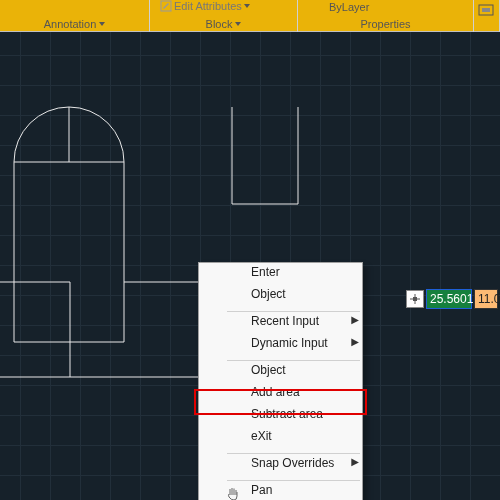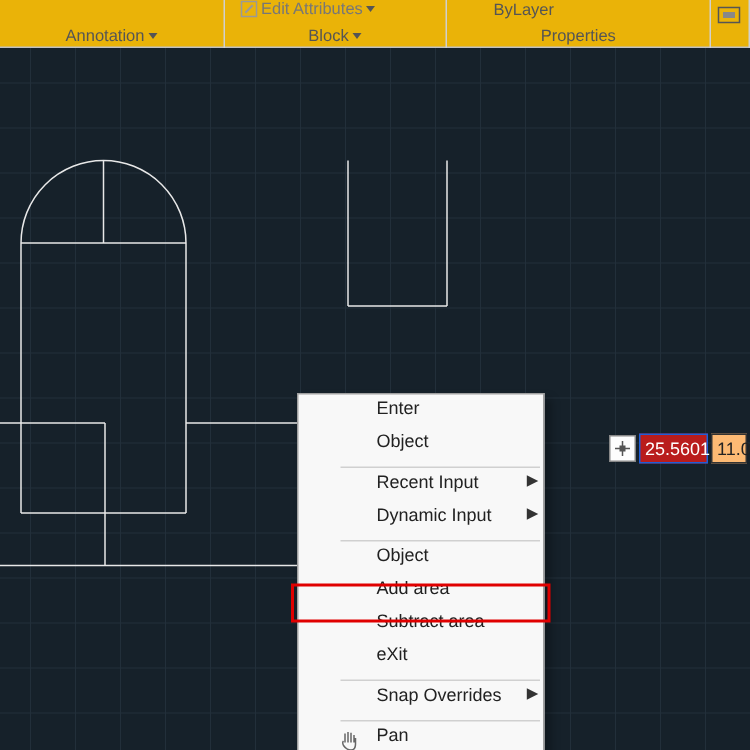--- a/index.html
+++ b/index.html
@@ -36,21 +36,21 @@
   .ctx .gutter { width:28px; height:22px; display:flex; align-items:center; justify-content:center;}
   .ctx .txt { flex:1; padding-left:4px; }
   .ctx .arrow { width:14px; text-align:center; font-size:10px; color:#333;}
   .ctx .sep { height:1px; background:#D0D0D0; margin: 2px 2px 2px 28px;}
   .gicon svg { display:block; }
   
   
   .dyn { position:absolute; left:406px; top:257px; height:20px; display:flex; align-items:center; gap:2px;}
   .marker { width:18px; height:18px; background:#FDFDFD; border:1px solid #888; display:flex; align-items:center; justify-content:center; font-size:10px; color:#444;}
   .fld { height:20px; border:1px solid #333; font-size:12px; padding: 0 3px; display:flex; align-items:center;}
-  .fld.sel { background:#b91c1c; color:#fff; width:46px; border-color:#1E5FD8;}
+  .fld.sel { background:#15803d; color:#fff; width:46px; border-color:#1E5FD8;}
   .fld.plain { background:#fdba74; color:#222; width:24px;}
 </style>
 </head>
 <body>
 
 <div class="ribbon">
   <div class="panel panel1">
     <div class="panel-label">
         <span>Annotation</span>
         <span class="tri"></span>

